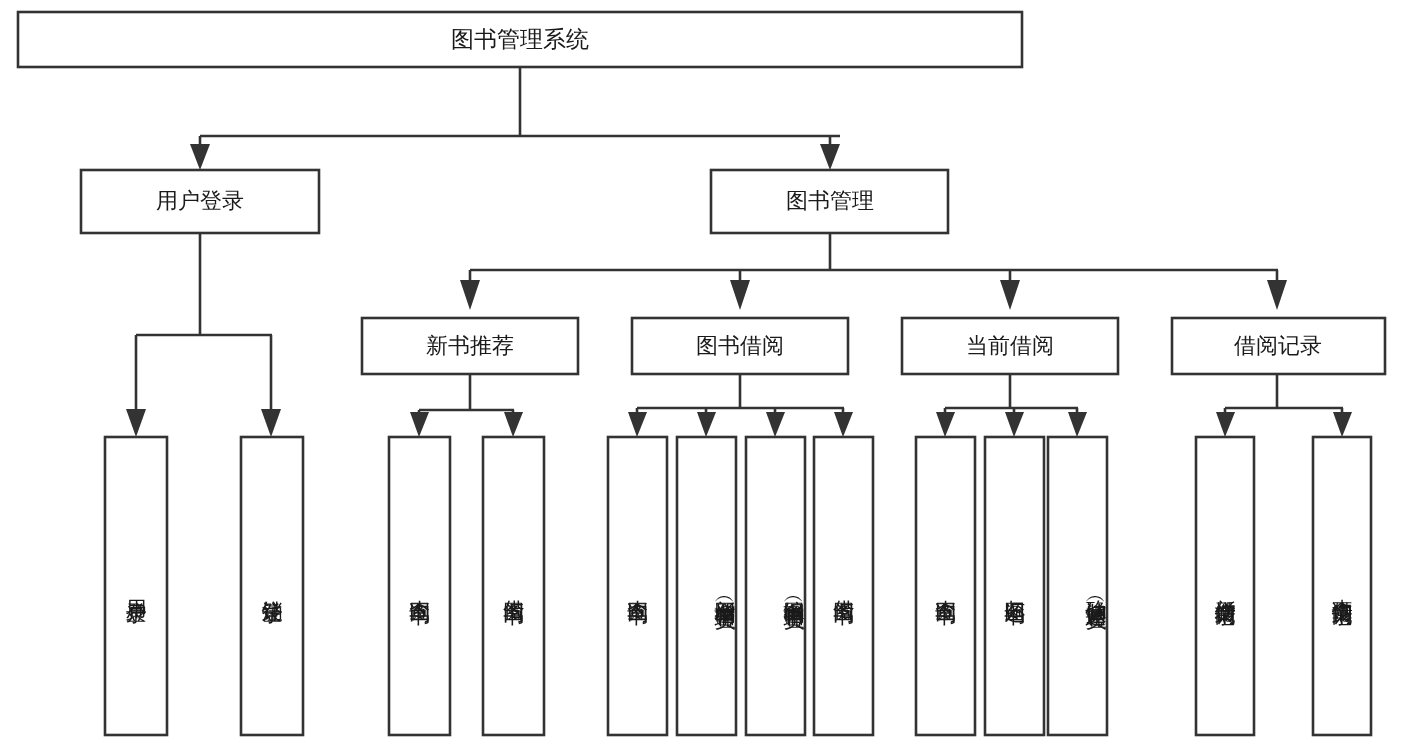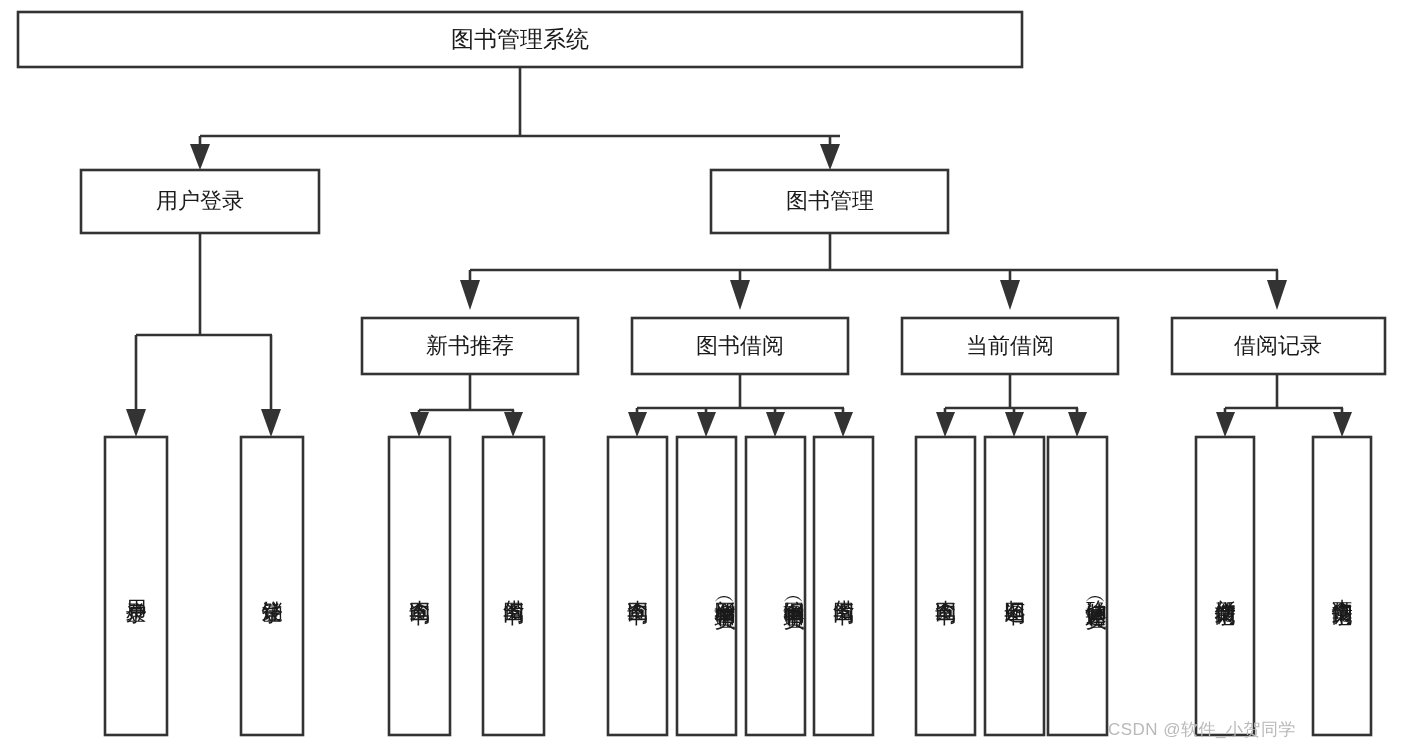--- a/index.html
+++ b/index.html
@@ -239,15 +239,14 @@
   <div class="leaf-label" style="left:746px; top:445px; width:59px; height:290px;">编辑图书（管理员）</div>
   <div class="leaf-label centered" style="left:814px; top:437px; width:59px; height:298px;">借阅图书</div>
 
   <div class="leaf-label centered" style="left:916px; top:437px; width:59px; height:298px;">查询图书</div>
   <div class="leaf-label centered" style="left:985px; top:437px; width:59px; height:298px;">归还图书</div>
   <div class="leaf-label" style="left:1048px; top:445px; width:59px; height:290px;">确认归还（管理员）</div>
 
   <div class="leaf-label centered" style="left:1196px; top:437px; width:58px; height:298px;">新增借阅记录</div>
   <div class="leaf-label centered" style="left:1313px; top:437px; width:58px; height:298px;">查询借阅记录</div>
 
-  <div class="watermark">CSDN @软件_小贺同学</div>
 
 </div>
 
 </body></html>

